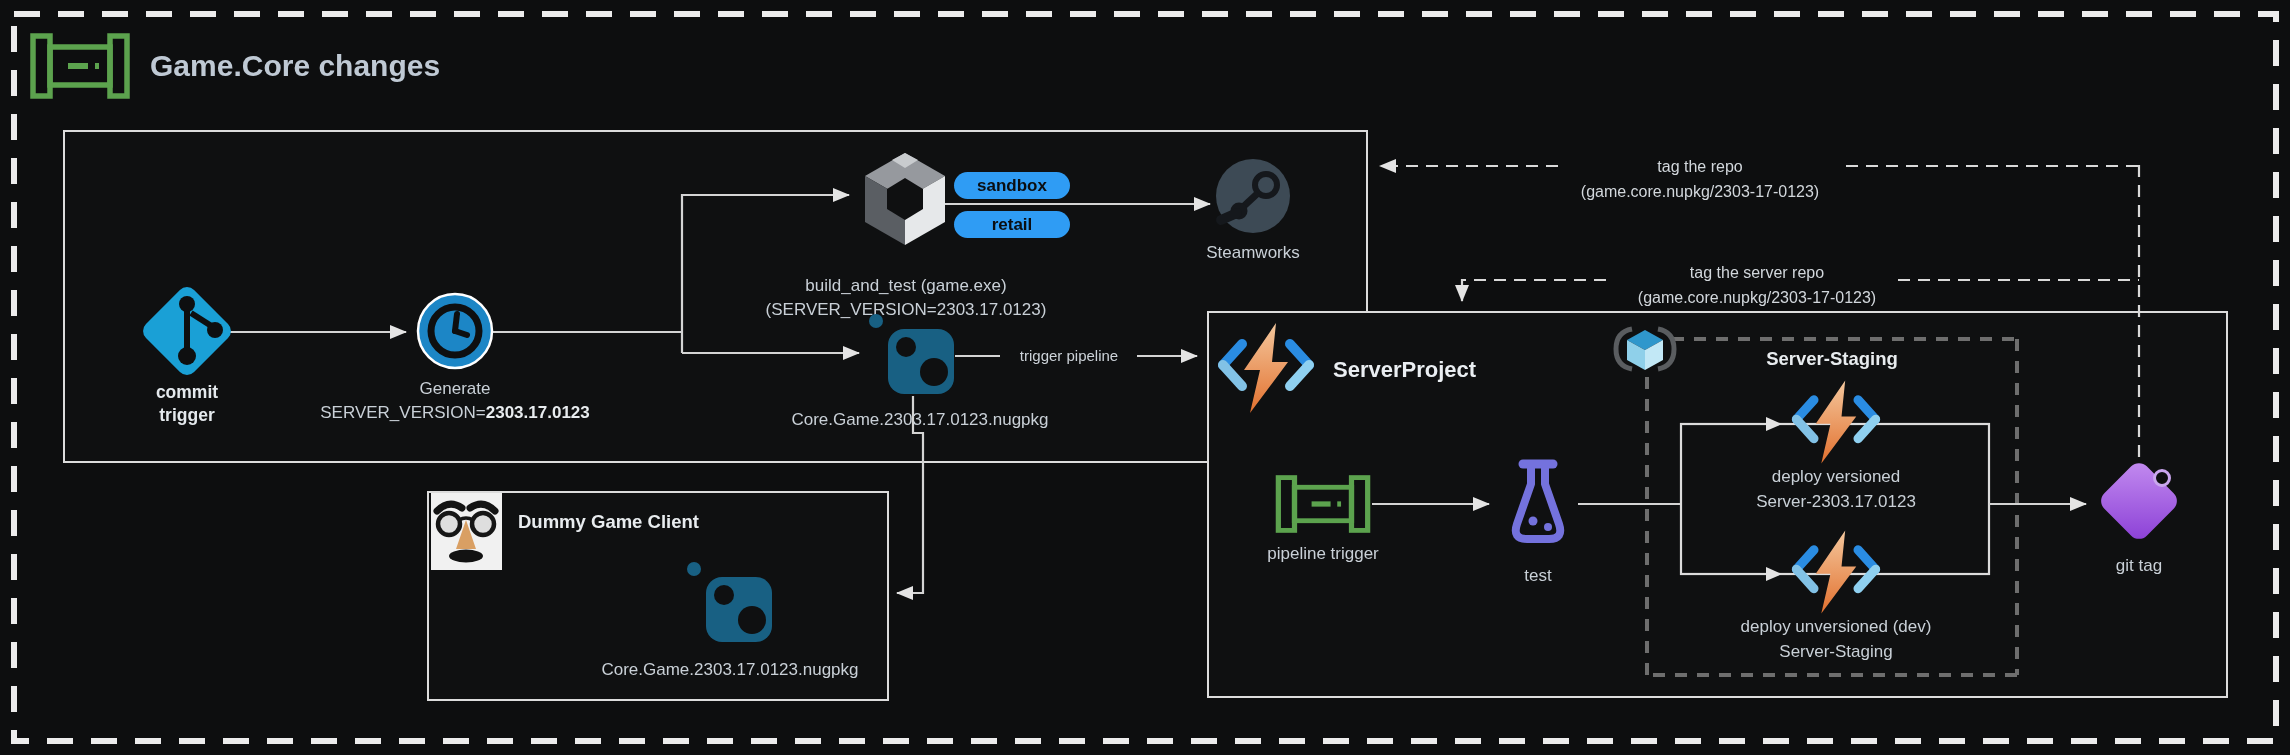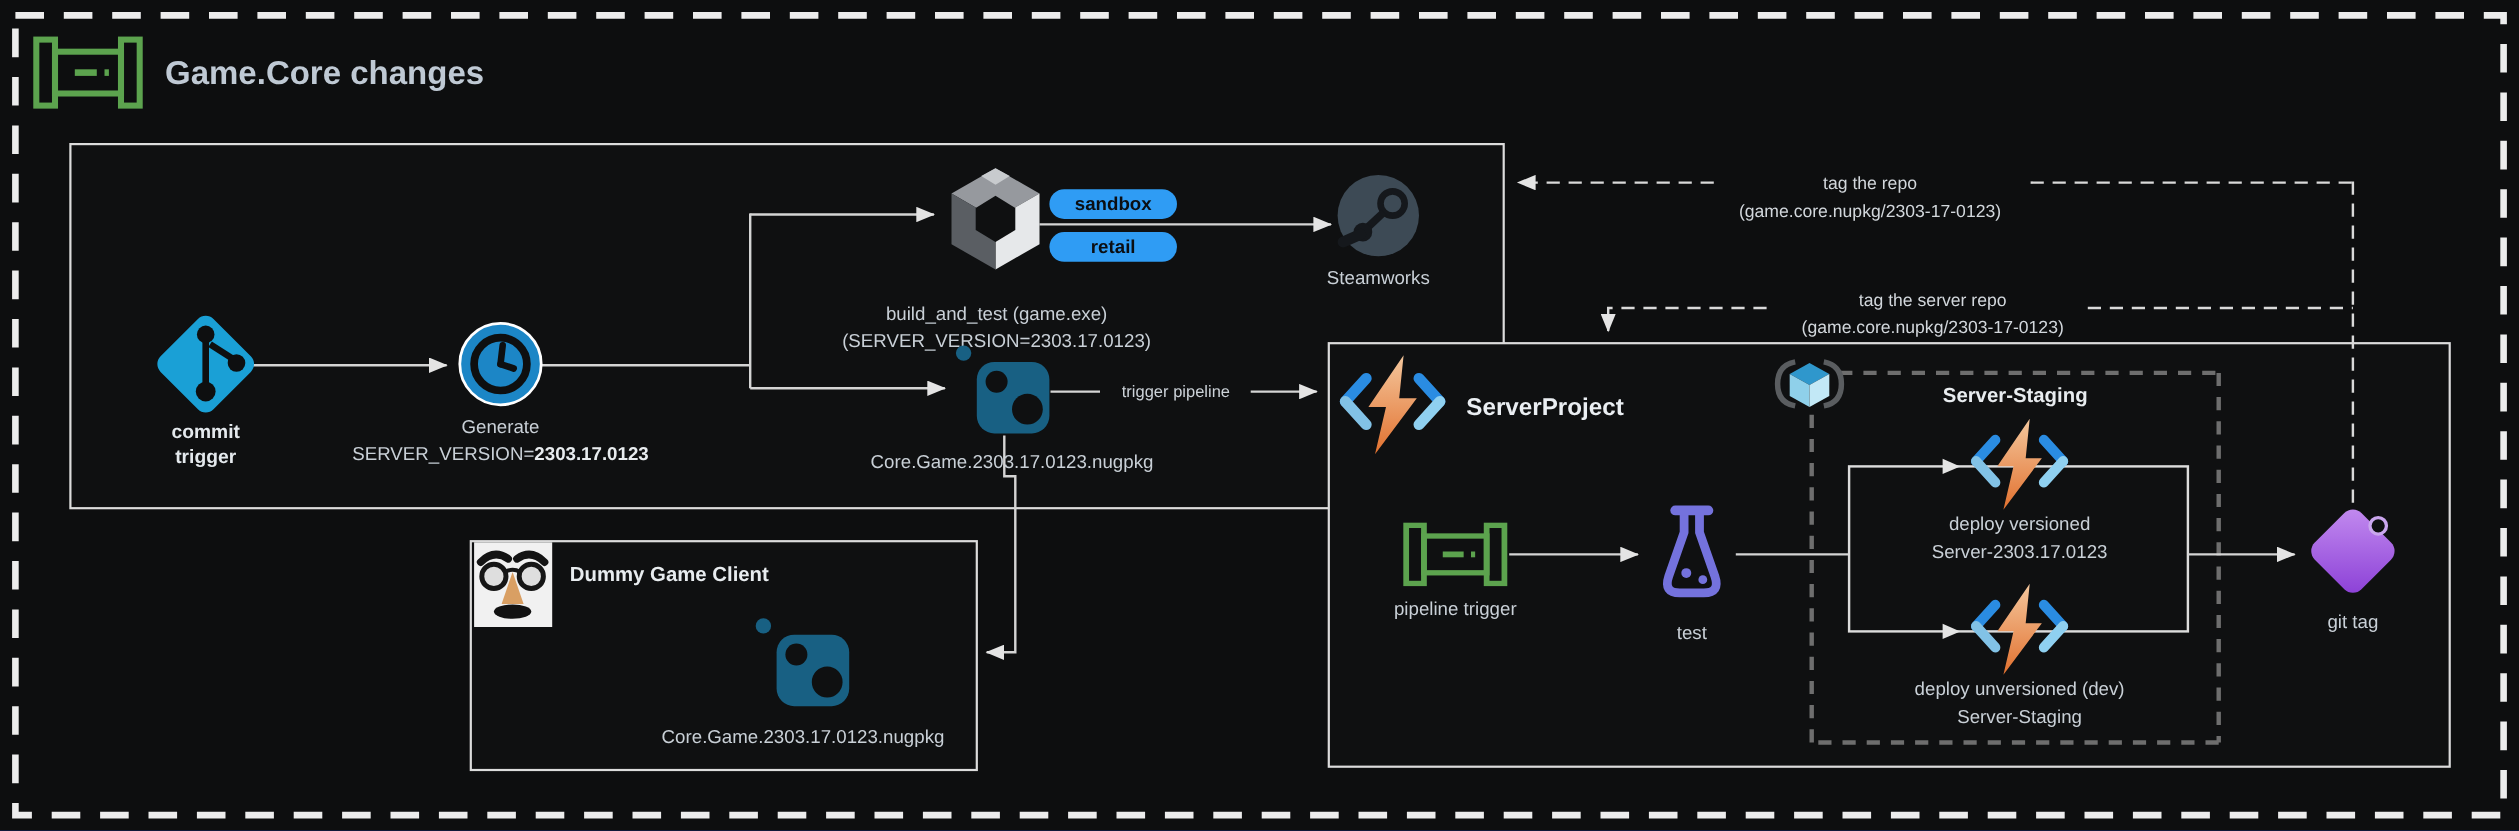--- a/index.html
+++ b/index.html
@@ -1,16 +1,16 @@
 <!DOCTYPE html>
 <html><head>
 <meta charset="utf-8">
 <style>
   html,body{margin:0;padding:0;background:#0d0e0f;}
-  .stage{width:2290px;height:755px;position:relative;background:#1d4ed8;}
+  .stage{width:2290px;height:755px;position:relative;background:#e5e5e5;}
   svg{display:block;font-family:"Liberation Sans",sans-serif;}
   text{font-family:"Liberation Sans",sans-serif;}
   .t17{font-size:17px;fill:#c9d0d7;}
   .t17b{font-size:17.5px;font-weight:bold;fill:#e4e9ed;}
   .t18b{font-size:18.5px;font-weight:bold;fill:#e8ecef;}
   .t22b{font-size:22px;font-weight:bold;fill:#eaeef2;}
   .t16{font-size:16px;fill:#d2d7dc;}
   .t15{font-size:15px;fill:#ccd2d8;}
   .title30{font-size:30px;font-weight:bold;fill:#bfc9d4;}
   .badge-txt{font-size:17px;font-weight:bold;fill:#0b0e12;}

